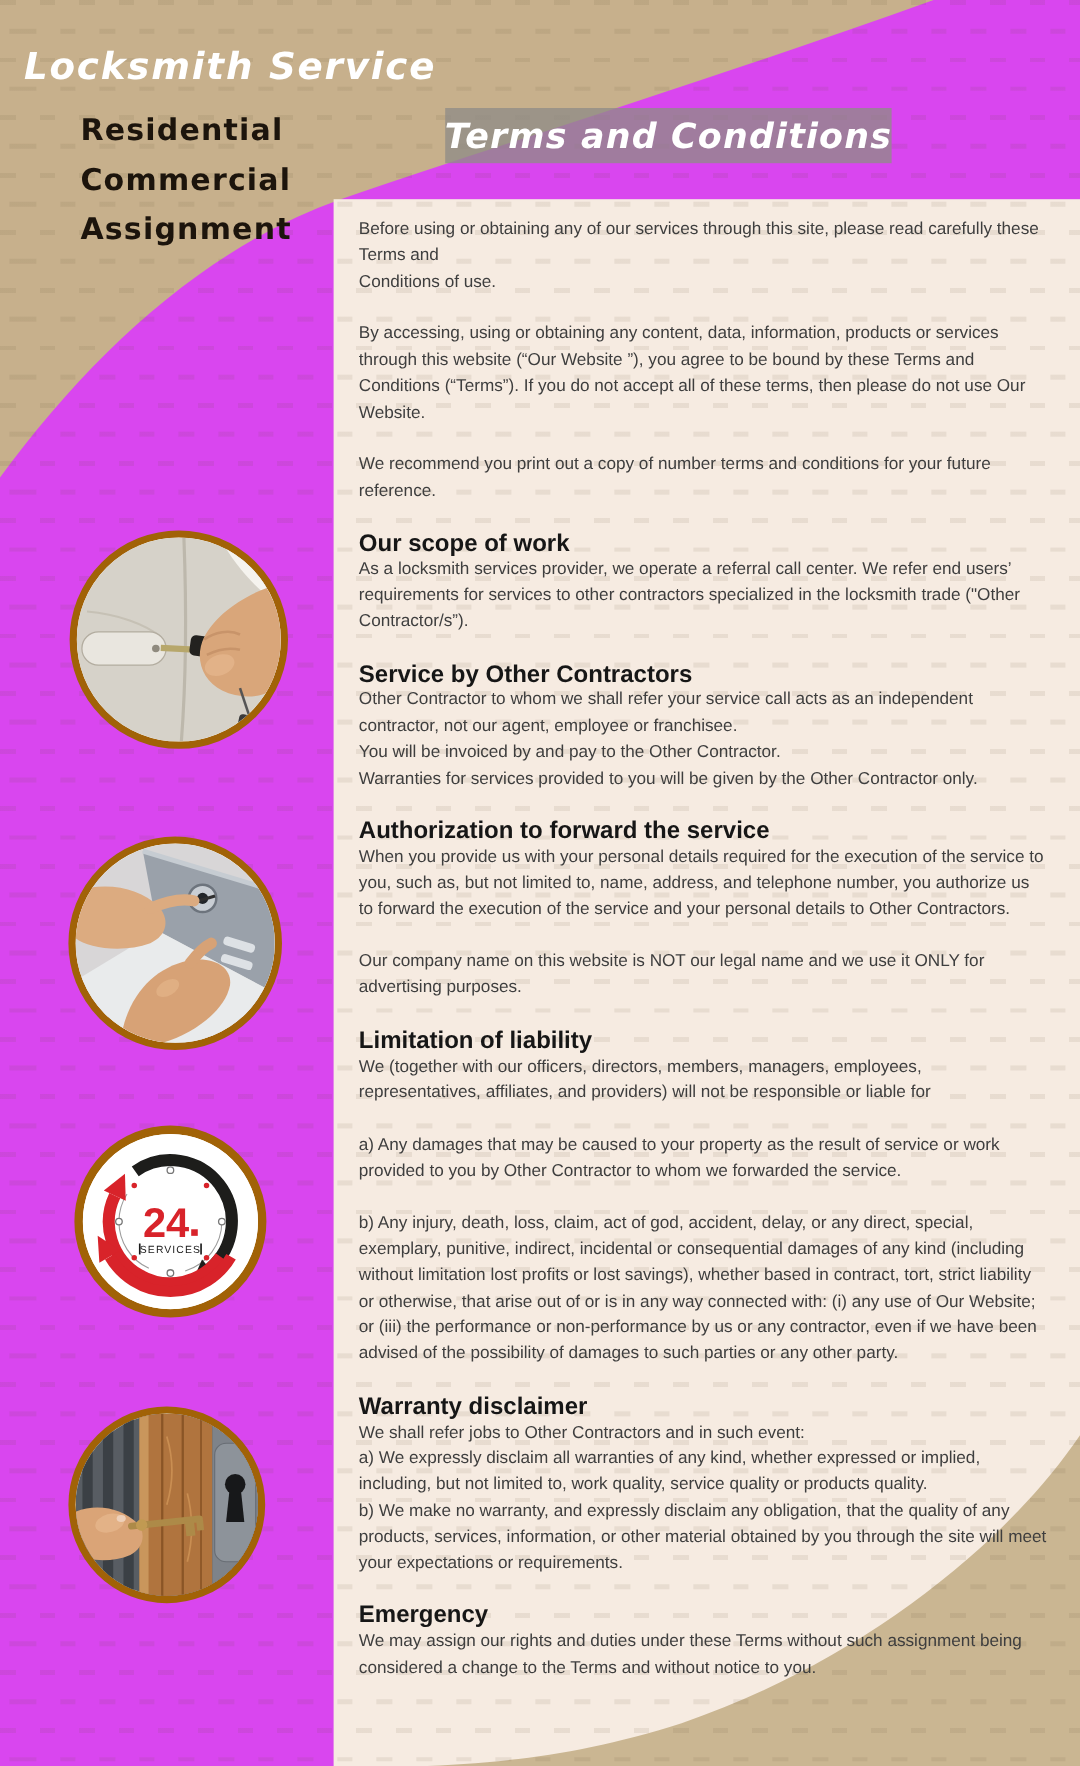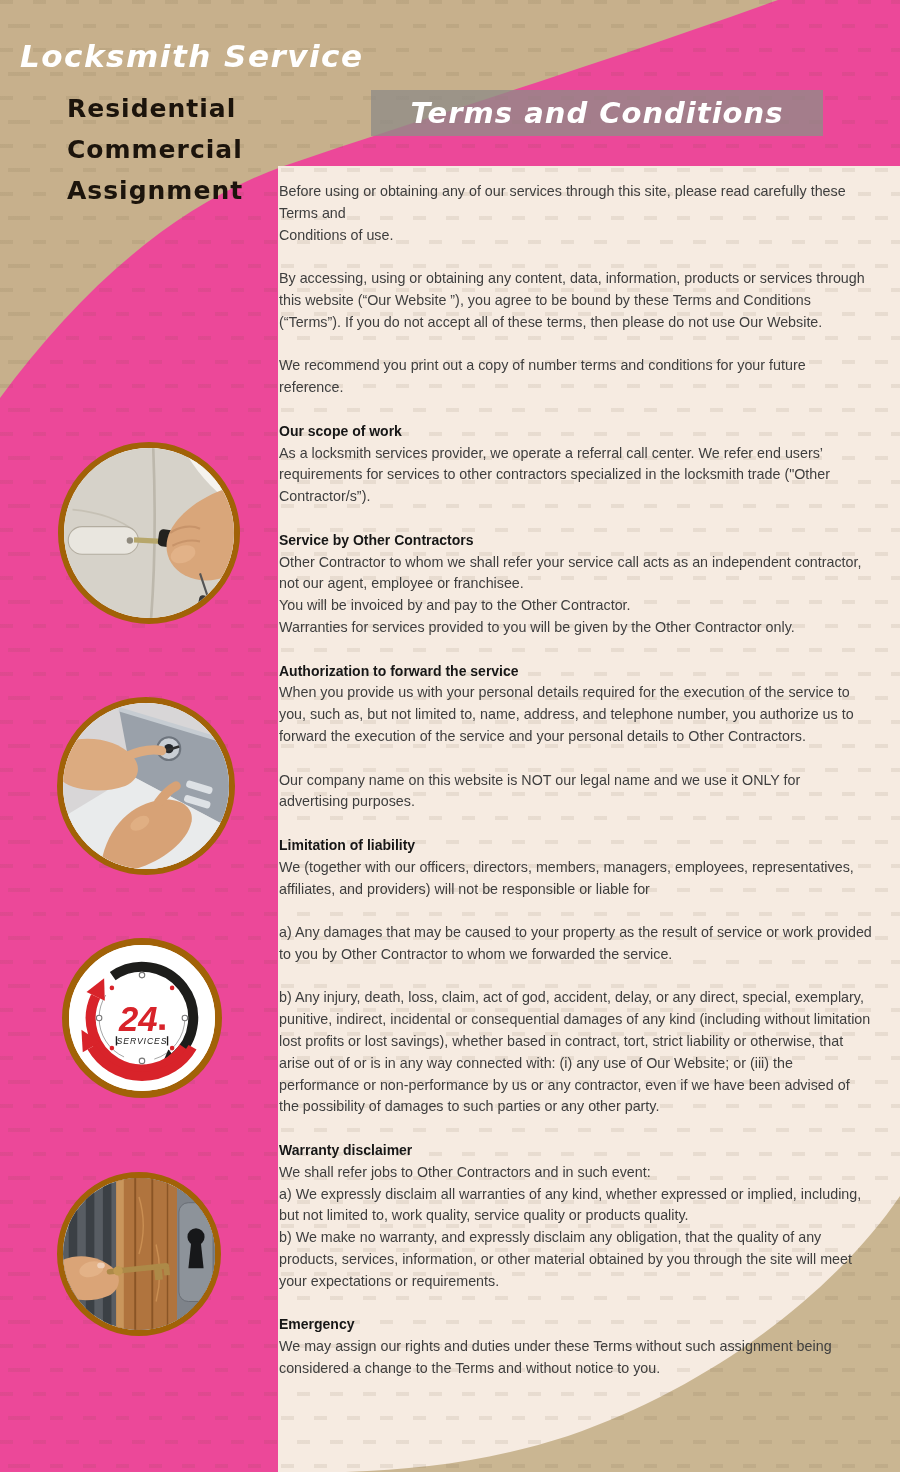--- a/index.html
+++ b/index.html
@@ -1,17 +1,17 @@
 <!DOCTYPE html>
 <html><head>
 <meta charset="utf-8">
 <style>
   html,body{margin:0;padding:0;}
   body{font-family:"Liberation Sans",sans-serif;}
-  #app{position:relative;width:900px;height:1472px;background:#ec4899;overflow:hidden;}
+  #app{position:relative;width:900px;height:1472px;background:#d946ef;overflow:hidden;}
 
   
   .bg-svg{position:absolute;inset:0;z-index:0;}
 
   
   .dashes{position:absolute;inset:0;z-index:1;pointer-events:none;
     background-image:repeating-linear-gradient(90deg, rgba(104,86,58,0.10) 0 13px, transparent 13px 33px);
     -webkit-mask-image:repeating-linear-gradient(180deg,#000 0 4px,transparent 4px 48px);
             mask-image:repeating-linear-gradient(180deg,#000 0 4px,transparent 4px 48px);}
   .dashes.offset{background-position:17px 0;
@@ -20,37 +20,37 @@
   
   .brand-title{position:absolute;left:20px;top:38px;z-index:2;
     font-family:"DejaVu Sans",sans-serif;font-style:italic;font-weight:bold;
     font-size:31px;color:#ffffff;letter-spacing:1.5px;}
   .services{position:absolute;left:67px;top:88px;z-index:2;
     font-family:"DejaVu Sans",sans-serif;font-weight:bold;
     font-size:25px;color:#1c140c;letter-spacing:1px;}
   .services .svc{line-height:41px;}
 
   
-  .band{position:absolute;left:371px;top:90px;width:452px;height:46px;z-index:2;
+  .band{position:absolute;left:371px;top:90px;width:372px;height:46px;z-index:2;
     background:rgba(143,140,134,0.78);
     display:flex;align-items:center;justify-content:center;}
   .band .band-text{font-family:"DejaVu Sans",sans-serif;font-style:italic;font-weight:bold;
     font-size:29px;color:#ffffff;letter-spacing:1px;white-space:nowrap;}
 
   
   .terms{position:absolute;left:278px;top:166px;width:622px;z-index:2;
-    box-sizing:border-box;padding:15px 28px 0 1px;
+    box-sizing:border-box;padding:15px 28px 0 21px;
     font-size:14.3px;line-height:21.8px;color:#3e3e3e;}
   .sec{margin:0 0 21.8px 0;}
-  .sec-h{margin:0;font-size:14px;line-height:21.8px;font-weight:bold;color:#161616;}
+  .sec-h{margin:0;font-size:20px;line-height:21.8px;font-weight:bold;color:#161616;}
   .sec-p{margin:0;white-space:pre-line;}
 
   
   .circle{position:absolute;z-index:2;border-radius:50%;overflow:hidden;
-    border:6px solid #a16207;background:#fff;box-sizing:border-box;font-style:italic;}
+    border:6px solid #a16207;background:#fff;box-sizing:border-box;}
   .circle svg{display:block;width:100%;height:100%;}
   .c1{left:58px;top:442px;width:182px;height:182px;}
   .c2{left:57px;top:697px;width:178px;height:178px;}
   .c3{left:62px;top:938px;width:160px;height:160px;border-width:7px;}
   .c4{left:57px;top:1172px;width:164px;height:164px;}
 </style>
 </head>
 <body>
 
 <div id="app">

